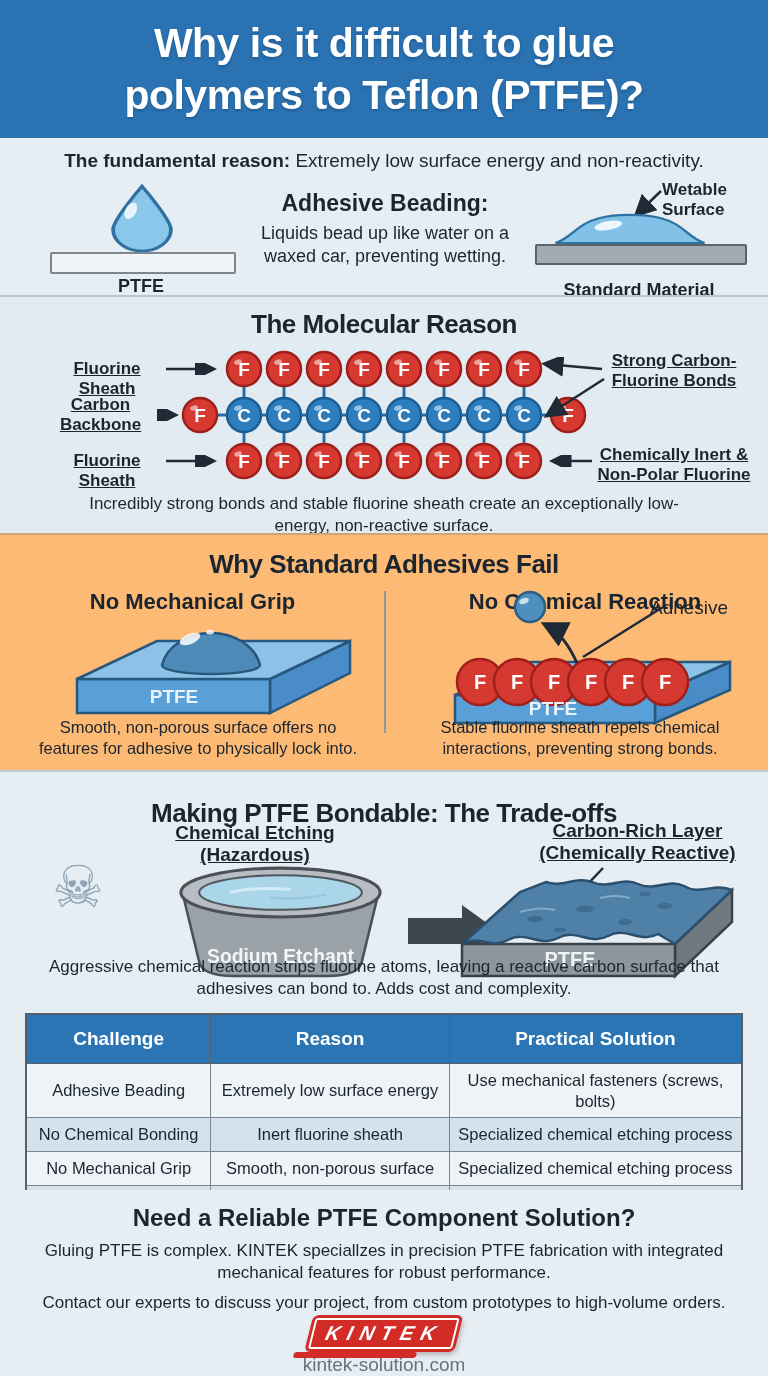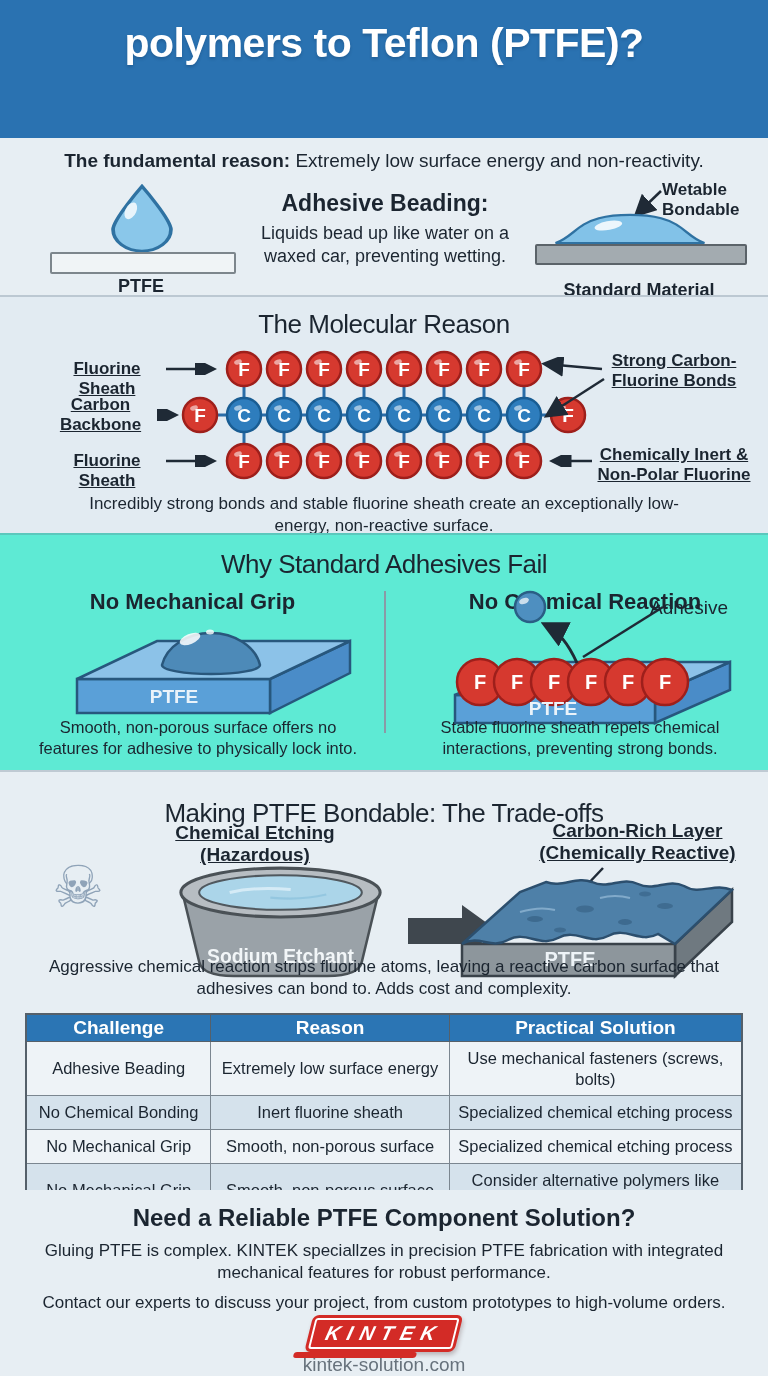--- a/index.html
+++ b/index.html
@@ -18,36 +18,36 @@
   .lead{top:12px;left:0;width:768px;text-align:center;font-size:19px;}
   .lead b{font-weight:bold;}
   .figlabel{font-weight:bold;font-size:18px;}
   .smallbold{font-weight:bold;font-size:17px;line-height:1.15;}
   .beading-title{font-weight:bold;font-size:23px;margin:0 0 5px 0;text-align:center;}
   .beading-desc{font-size:18px;line-height:1.28;text-align:center;margin:0;}
   .bar-light{background:#f0f4f6;border:2px solid #7d868c;border-radius:2px;}
   .bar-gray{background:#a3abb0;border:2px solid #5b6369;border-radius:2px;}
   
   .molecular{top:295px;height:238px;background:#e2ebf2;border-top:2px solid rgba(90,110,130,.28);}
-  .sec-title{margin:0;padding-top:12px;text-align:center;font-size:26px;font-weight:normal;letter-spacing:-0.5px;}
+  .sec-title{margin:0;padding-top:12px;text-align:center;font-size:26px;font-weight:bold;letter-spacing:-0.5px;}
   .mol-diagram{position:absolute;top:48px;left:0;width:768px;height:150px;}
   .mol-label{position:absolute;font-weight:bold;font-size:17px;line-height:1.18;text-align:center;text-decoration:underline;}
   .caption{position:absolute;font-size:17px;line-height:1.3;text-align:center;}
   
-  .fail{top:533px;height:237px;background:#5eead4;border-top:2px solid rgba(90,110,130,.28);}
+  .fail{top:533px;height:237px;background:#fdba74;border-top:2px solid rgba(90,110,130,.28);}
   .col-title{position:absolute;font-size:22px;font-weight:bold;text-align:center;}
   .vdivider{position:absolute;left:384px;top:56px;width:2px;height:142px;background:#8a9aa6;}
   
   .tradeoffs{top:770px;height:235px;background:#e7eef3;border-top:2px solid rgba(90,110,130,.28);}
   .skull{position:absolute;font-size:58px;color:#8fa3b8;line-height:1;}
   
   .tablesec{top:1005px;height:185px;background:#e7eef3;}
   table.data{position:absolute;left:25px;top:8px;width:718px;border-collapse:collapse;
              border:2px solid #55606a;background:#eef3f7;}
-  table.data th{background:#2b75b4;color:#fff;font-size:19px;font-weight:bold;padding:2px 4px;
+  table.data th{background:#2b75b4;color:#fff;font-size:19px;font-weight:bold;padding:13px 4px;
                 border:1px solid #55606a;}
   table.data td{font-size:16.5px;text-align:center;padding:6px 6px;border:1px solid #7b8690;line-height:1.25;}
   table.data tr.alt td{background:#d5e2ec;}
   
   .footer{top:1190px;height:186px;background:#e7eef3;}
   .footer h2{margin:0;padding-top:14px;text-align:center;font-size:24px;font-weight:bold;}
   .fbody{position:absolute;font-size:17px;line-height:1.3;text-align:center;}
   .logo{position:absolute;left:50%;transform:translateX(-50%) skewX(-14deg);top:125px;
         background:#d32b26;border-radius:6px;padding:3px;box-shadow:2px 3px 4px rgba(60,20,20,.25);}
   .logo::after{content:'';position:absolute;left:-10px;bottom:-6px;width:82%;height:6px;
@@ -57,20 +57,21 @@
   .website{position:absolute;top:164px;left:0;width:768px;text-align:center;font-size:19px;color:#67727c;}
   svg text{font-family:"Liberation Sans",sans-serif;}
 </style>
 </head>
 <body>
 
 <div class="page">
 
   <div class="sec hero">
     <h1>
+      <span style="display:block">Why is it difficult to glue</span>
       <span style="display:block">polymers to Teflon (PTFE)?</span>
     </h1>
   </div>
 
   <div class="sec fundamental">
     <div class="abs lead">
       <b>The fundamental reason:</b><span> Extremely low surface energy and non-reactivity.</span>
     </div>
 
     <div class="abs" style="left:48px;top:44px;width:190px;height:108px">
@@ -81,21 +82,21 @@
       <div class="abs bar-light" style="left:2px;top:70px;width:182px;height:18px"></div>
       <div class="abs figlabel center" style="left:0;top:94px;width:186px">PTFE</div>
     </div>
 
     <div class="abs" style="left:235px;top:52px;width:300px">
       <p class="beading-title">Adhesive Beading:</p>
       <p class="beading-desc">Liquids bead up like water on a waxed car, preventing wetting.</p>
     </div>
 
     <div class="abs" style="left:535px;top:42px;width:215px;height:112px">
-      <div class="abs smallbold" style="right:0;top:0;width:88px">Wetable Bondable</div>
+      <div class="abs smallbold" style="right:0;top:0;width:88px">Wetable Surface</div>
       <svg class="abs" style="left:92px;top:8px" width="38" height="34">
         <defs>
             <marker id="aw" markerWidth="9" markerHeight="9" refX="7" refY="4.5" orient="auto">
               <path d="M0,0L9,4.5L0,9Z" fill="#1f2a36"></path>
             </marker>
           </defs>
         <line x1="34" y1="3" x2="10" y2="26" stroke="#1f2a36" stroke-width="2.5" marker-end="url(#aw)"></line>
       </svg>
       <svg class="abs" style="left:15px;top:28px" width="160" height="38" viewBox="0 0 170 52" preserveAspectRatio="none">
         <path d="M6,48 C24,40 28,22 52,14 C70,8 100,8 118,14 C142,22 146,40 164,48 Z" fill="#82c2e8" stroke="#2f72a2" stroke-width="3"></path>

